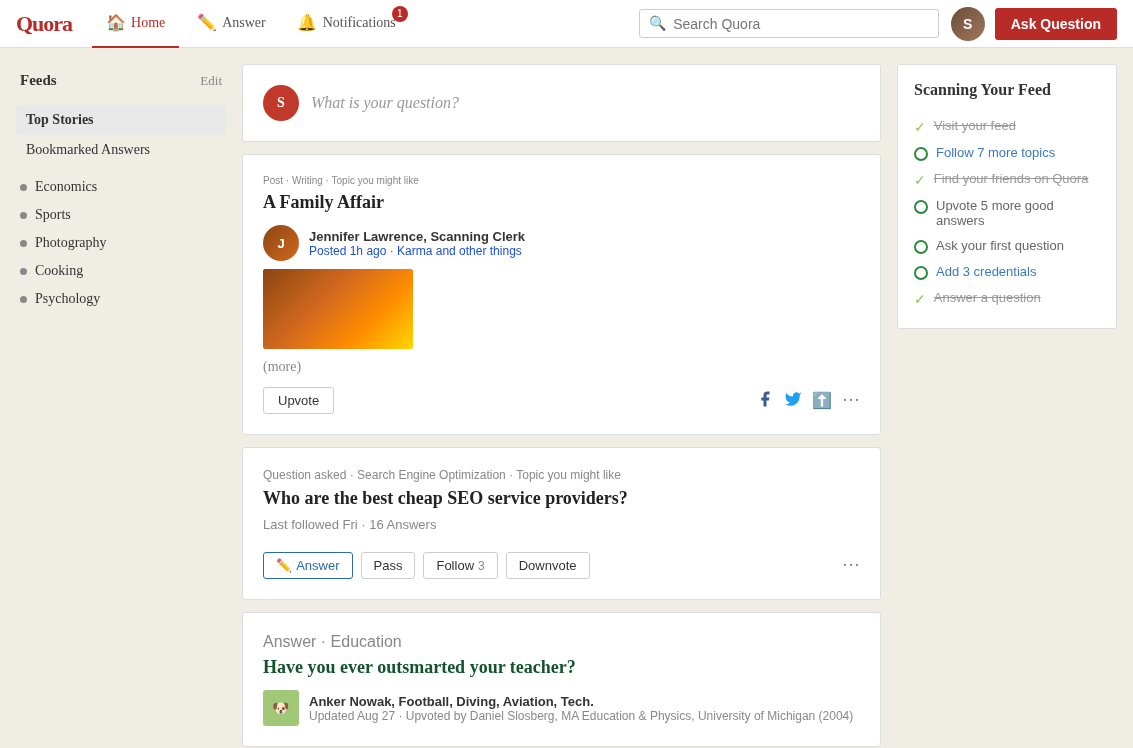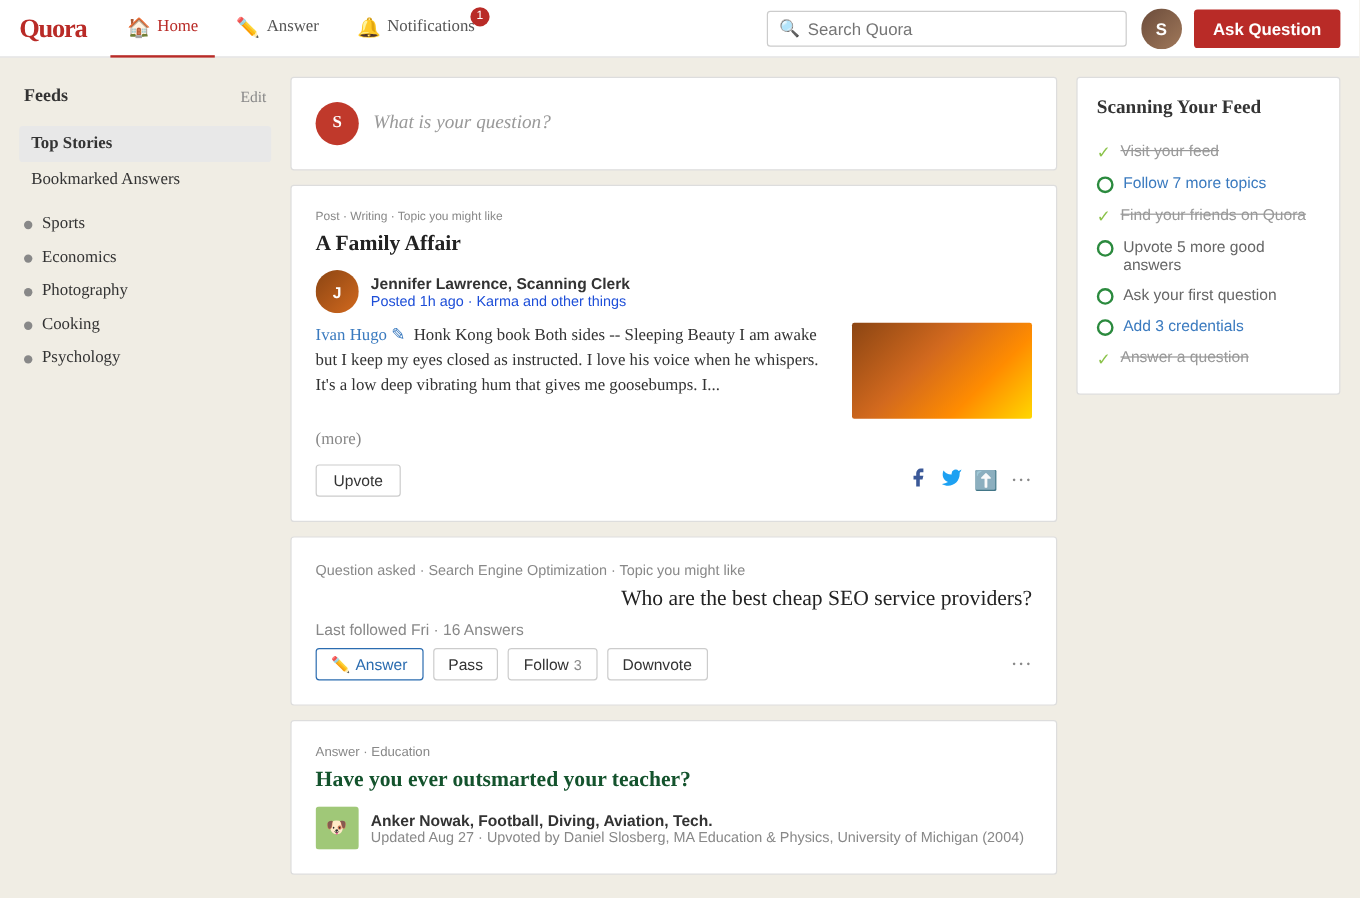--- a/index.html
+++ b/index.html
@@ -289,29 +289,28 @@
 
     
     .question-card-meta {
       font-size: 12px;
       color: #888;
       margin-bottom: 6px;
       font-family: Arial, sans-serif;
     }
     .question-title {
       font-size: 18px;
-      font-weight: normal;
+      font-weight: bold;
       color: #222;
       margin-bottom: 8px;
-      text-align: right;
     }
     .question-stats {
       font-size: 13px;
       color: #888;
-      margin-bottom: 8px;
+      margin-bottom: 20px;
       font-family: Arial, sans-serif;
     }
     .question-actions {
       display: flex;
       align-items: center;
       gap: 8px;
     }
     .action-btn {
       border: 1px solid #ccc;
       background: #fff;
@@ -327,21 +326,21 @@
     }
     .action-btn.blue { color: #2b6cb0; border-color: #2b6cb0; }
     .follow-count {
       font-size: 12px;
       color: #888;
       font-family: Arial, sans-serif;
     }
 
     
     .answer-meta {
-      font-size: 11px;
+      font-size: 16px;
       color: #888;
       margin-bottom: 6px;
       font-family: Arial, sans-serif;
     }
     .answer-title {
       font-size: 18px;
       font-weight: bold;
       color: #14532d;
       margin-bottom: 12px;
     }
@@ -445,25 +444,25 @@
       <span class="sidebar-title">Feeds</span>
       <span class="sidebar-edit">Edit</span>
     </div>
     <ul class="sidebar-list">
       <li class="sidebar-list-item active">Top Stories</li>
       <li class="sidebar-list-item">Bookmarked Answers</li>
     </ul>
     <div class="sidebar-topics">
       <div class="sidebar-topic">
         <span class="topic-dot"></span>
-        <span>Sports</span>
+        <span>Economics</span>
       </div>
       <div class="sidebar-topic">
         <span class="topic-dot"></span>
-        <span>Economics</span>
+        <span>Sports</span>
       </div>
       <div class="sidebar-topic">
         <span class="topic-dot"></span>
         <span>Photography</span>
       </div>
       <div class="sidebar-topic">
         <span class="topic-dot"></span>
         <span>Cooking</span>
       </div>
       <div class="sidebar-topic">
@@ -488,24 +487,20 @@
       <div class="post-author">
         <div class="author-avatar">
           <div style="width:100%;height:100%;background:linear-gradient(135deg,#8B4513,#D2691E);display:flex;align-items:center;justify-content:center;color:#fff;font-size:13px;font-weight:bold;font-family:Arial,sans-serif;">J</div>
         </div>
         <div class="author-info">
           <div class="author-name">Jennifer Lawrence, Scanning Clerk</div>
           <div class="author-meta">Posted 1h ago · Karma and other things</div>
         </div>
       </div>
       <div class="post-content-wrap">
-        <div class="post-text">
-          <span class="post-author-link">Ivan Hugo ✎</span>
-          <span> &nbsp;Honk Kong book Both sides -- Sleeping Beauty I am awake but I keep my eyes closed as instructed. I love his voice when he whispers. It's a low deep vibrating hum that gives me goosebumps. I...</span>
-        </div>
         <div class="post-thumbnail"></div>
       </div>
       <a class="more-link">(more)</a>
       <div class="post-actions">
         <button class="upvote-btn">Upvote</button>
         <div class="share-icons">
           <span class="share-icon" title="Facebook">
             <svg width="18" height="18" viewBox="0 0 24 24" fill="#3b5998">
                 <path d="M18 2h-3a5 5 0 0 0-5 5v3H7v4h3v8h4v-8h3l1-4h-4V7a1 1 0 0 1 1-1h3z"></path>
               </svg>

